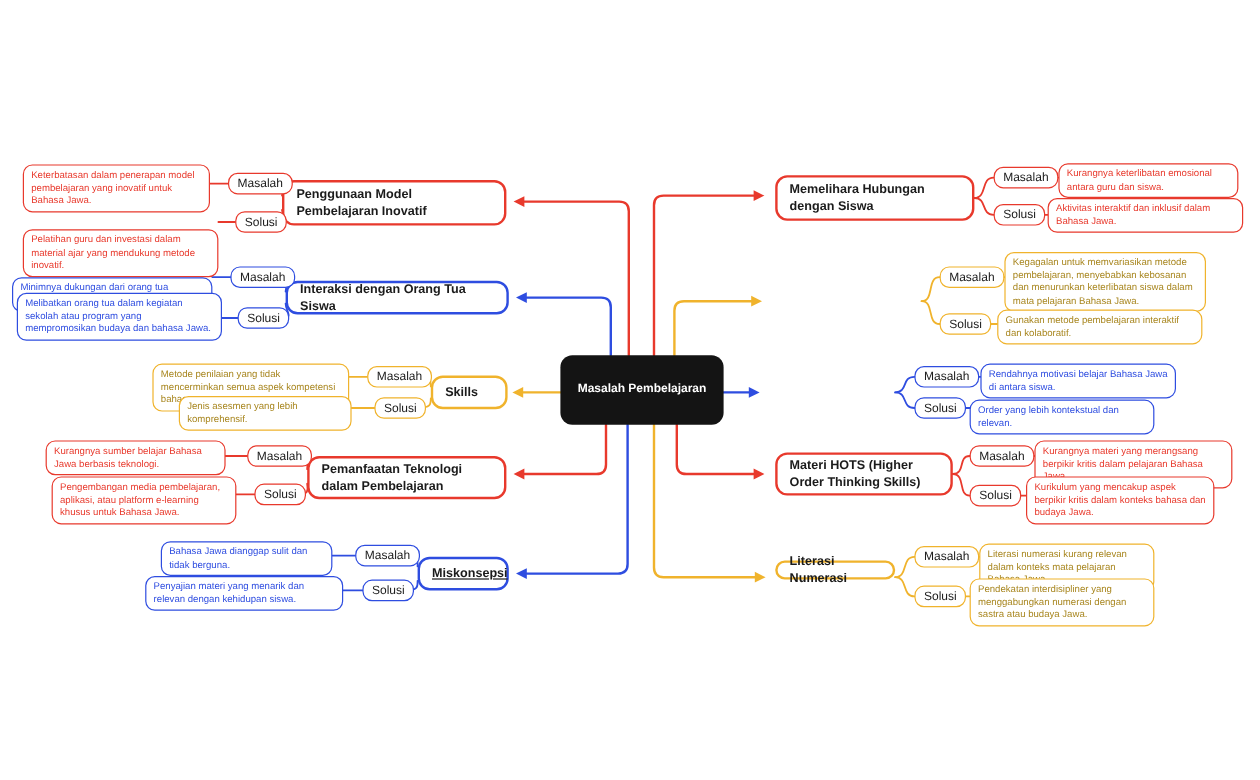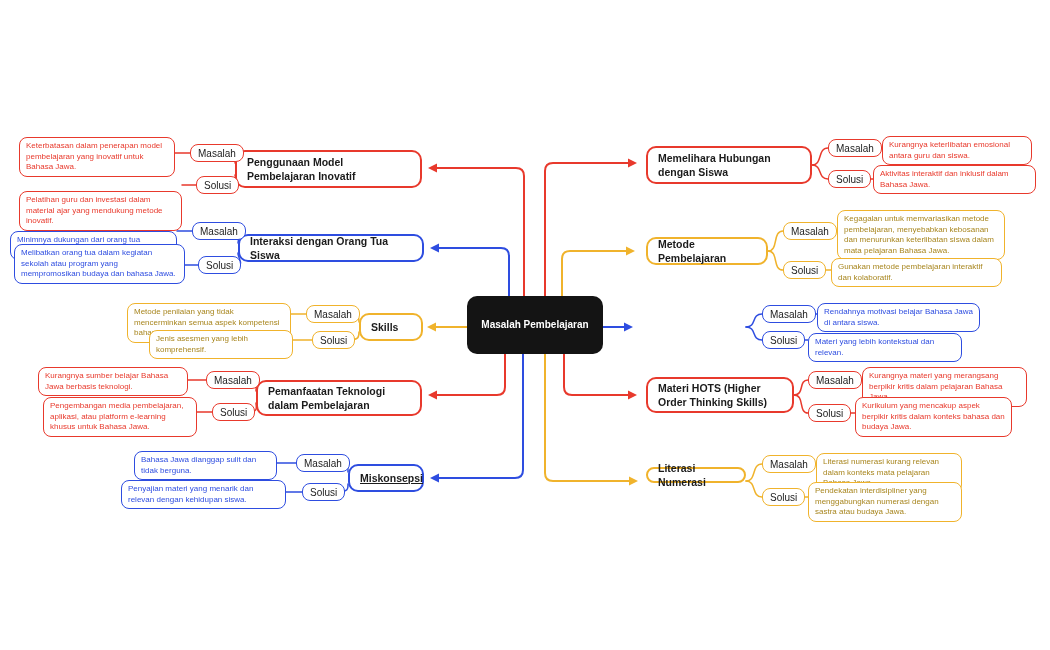--- a/index.html
+++ b/index.html
@@ -142,30 +142,29 @@
   <div class="node pill c-blue" style="left:302px;top:483px;">Solusi</div>
   <div class="node detail c-blue" style="left:134px;top:451px;width:143px;">Bahasa Jawa dianggap sulit dan tidak berguna.</div>
   <div class="node detail c-blue" style="left:121px;top:480px;width:165px;">Penyajian materi yang menarik dan relevan dengan kehidupan siswa.</div>
 
   <div class="node topic c-red" style="left:646px;top:146px;width:166px;height:38px;">Memelihara Hubungan dengan Siswa</div>
   <div class="node pill c-red" style="left:828px;top:139px;">Masalah</div>
   <div class="node pill c-red" style="left:828px;top:170px;">Solusi</div>
   <div class="node detail c-red" style="left:882px;top:136px;width:150px;">Kurangnya keterlibatan emosional antara guru dan siswa.</div>
   <div class="node detail c-red" style="left:873px;top:165px;width:163px;">Aktivitas interaktif dan inklusif dalam Bahasa Jawa.</div>
 
-  <div class="node topic c-yellow" style="left:646px;top:237px;width:122px;height:28px;">Metode Pembelajaran</div>
   <div class="node pill c-yellow" style="left:783px;top:222px;">Masalah</div>
   <div class="node pill c-yellow" style="left:783px;top:261px;">Solusi</div>
   <div class="node detail c-yellow" style="left:837px;top:210px;width:168px;">Kegagalan untuk memvariasikan metode pembelajaran, menyebabkan kebosanan dan menurunkan keterlibatan siswa dalam mata pelajaran Bahasa Jawa.</div>
   <div class="node detail c-yellow" style="left:831px;top:258px;width:171px;">Gunakan metode pembelajaran interaktif dan kolaboratif.</div>
 
   <div class="node pill c-blue" style="left:762px;top:305px;">Masalah</div>
   <div class="node pill c-blue" style="left:762px;top:331px;">Solusi</div>
   <div class="node detail c-blue" style="left:817px;top:303px;width:163px;">Rendahnya motivasi belajar Bahasa Jawa di antara siswa.</div>
-  <div class="node detail c-blue" style="left:808px;top:333px;width:154px;">Materi yang lebih kontekstual dan relevan.</div>
+  <div class="node detail c-blue" style="left:808px;top:333px;width:154px;">Order yang lebih kontekstual dan relevan.</div>
 
   <div class="node topic c-red" style="left:646px;top:377px;width:148px;height:36px;">Materi HOTS (Higher Order Thinking Skills)</div>
   <div class="node pill c-red" style="left:808px;top:371px;">Masalah</div>
   <div class="node pill c-red" style="left:808px;top:404px;">Solusi</div>
   <div class="node detail c-red" style="left:862px;top:367px;width:165px;">Kurangnya materi yang merangsang berpikir kritis dalam pelajaran Bahasa Jawa.</div>
   <div class="node detail c-red" style="left:855px;top:397px;width:157px;">Kurikulum yang mencakup aspek berpikir kritis dalam konteks bahasa dan budaya Jawa.</div>
 
   <div class="node topic c-yellow" style="left:646px;top:467px;width:100px;height:16px;">Literasi Numerasi</div>
   <div class="node pill c-yellow" style="left:762px;top:455px;">Masalah</div>
   <div class="node pill c-yellow" style="left:762px;top:488px;">Solusi</div>

